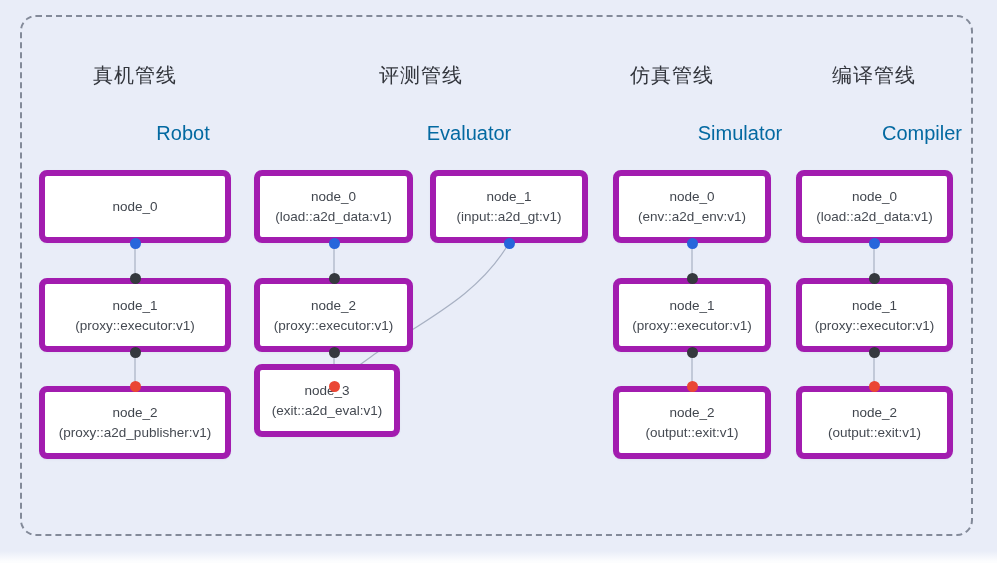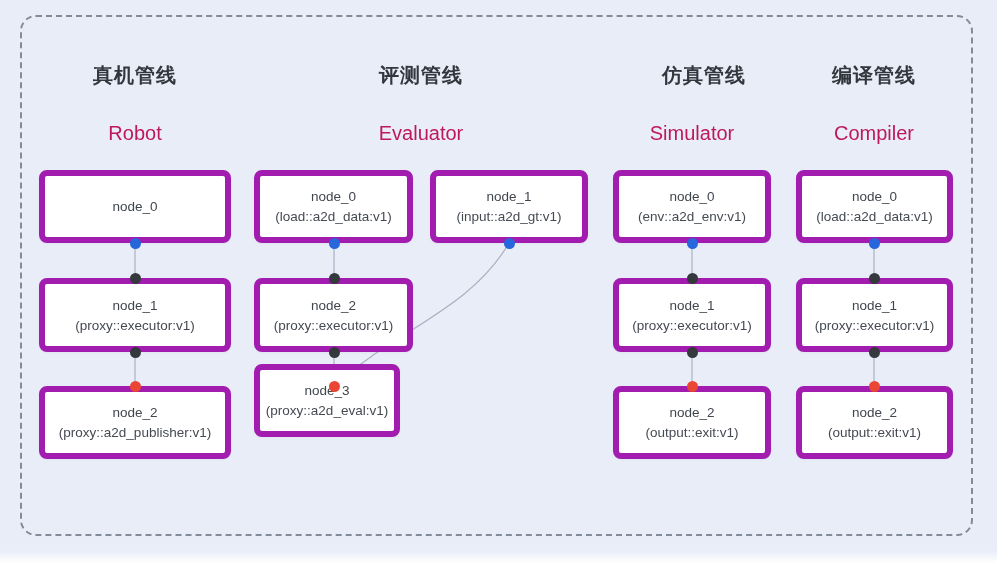--- a/index.html
+++ b/index.html
@@ -19,31 +19,32 @@
     width:949px;height:517px;
     border:2px dashed #838a99;
     border-radius:16px;
   }
   .edges{
     position:absolute;left:0;top:0;width:997px;height:563px;
   }
   .title-zh{
     position:absolute;top:62px;
     transform:translateX(-50%);
-    font-size:20px;font-weight:700;
+    font-size:20px;font-weight:400;
     letter-spacing:1px;
     color:#33363d;
     white-space:nowrap;
   }
   .title-en{
     position:absolute;top:122px;
     transform:translateX(-50%);
     font-size:20px;font-weight:400;
-    color:#be185d;
+    color:#0369a1;
     white-space:nowrap;
+    margin-left:48px;
   }
   .node{
     position:absolute;
     background:#ffffff;
     border:6px solid #a21caf;
     border-radius:8px;
     box-sizing:border-box;
     display:flex;flex-direction:column;
     align-items:center;justify-content:center;
     gap:3px;
@@ -88,21 +89,21 @@
       <path d="M692 243 V278"></path>
       <path d="M692 352 V386"></path>
 
       <path d="M874 243 V278"></path>
       <path d="M874 352 V386"></path>
     </g>
   </svg>
 
   <div class="title-zh" style="left:135px">真机管线</div>
   <div class="title-zh" style="left:421px">评测管线</div>
-  <div class="title-zh" style="left:704px">仿真管线</div>
+  <div class="title-zh" style="left:672px">仿真管线</div>
   <div class="title-zh" style="left:874px">编译管线</div>
 
   <div class="title-en" style="left:135px">Robot</div>
   <div class="title-en" style="left:421px">Evaluator</div>
   <div class="title-en" style="left:692px">Simulator</div>
   <div class="title-en" style="left:874px">Compiler</div>
 
   <div class="node" style="left:39px;top:170px;width:192px;height:73px">
     <div class="node-name">node_0</div>
   </div>
@@ -122,21 +123,21 @@
   <div class="node" style="left:430px;top:170px;width:158px;height:73px">
     <div class="node-name">node_1</div>
     <div class="node-detail">(input::a2d_gt:v1)</div>
   </div>
   <div class="node" style="left:254px;top:278px;width:159px;height:74px">
     <div class="node-name">node_2</div>
     <div class="node-detail">(proxy::executor:v1)</div>
   </div>
   <div class="node" style="left:254px;top:364px;width:146px;height:73px">
     <div class="node-name">node_3</div>
-    <div class="node-detail">(proxy::a2d_eval:v1)</div>
+    <div class="node-detail">(exit::a2d_eval:v1)</div>
   </div>
 
   <div class="node" style="left:613px;top:170px;width:158px;height:73px">
     <div class="node-name">node_0</div>
     <div class="node-detail">(env::a2d_env:v1)</div>
   </div>
   <div class="node" style="left:613px;top:278px;width:158px;height:74px">
     <div class="node-name">node_1</div>
     <div class="node-detail">(proxy::executor:v1)</div>
   </div>

